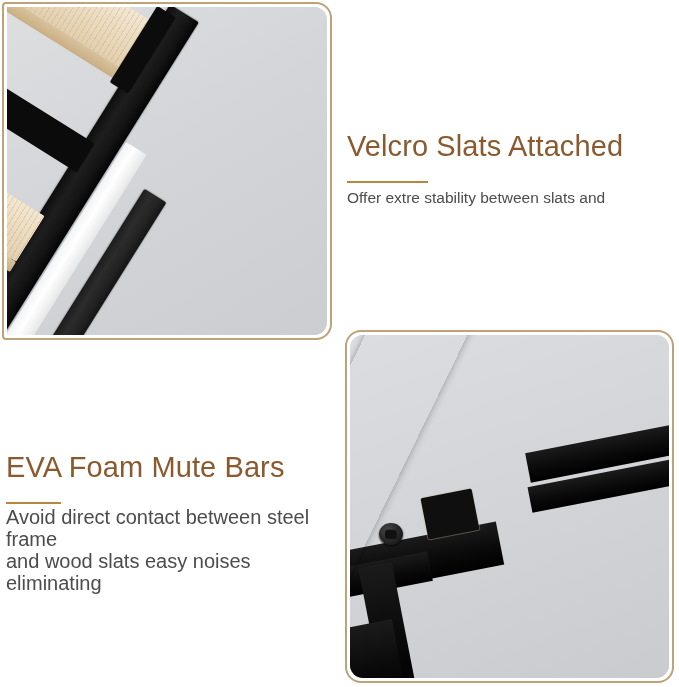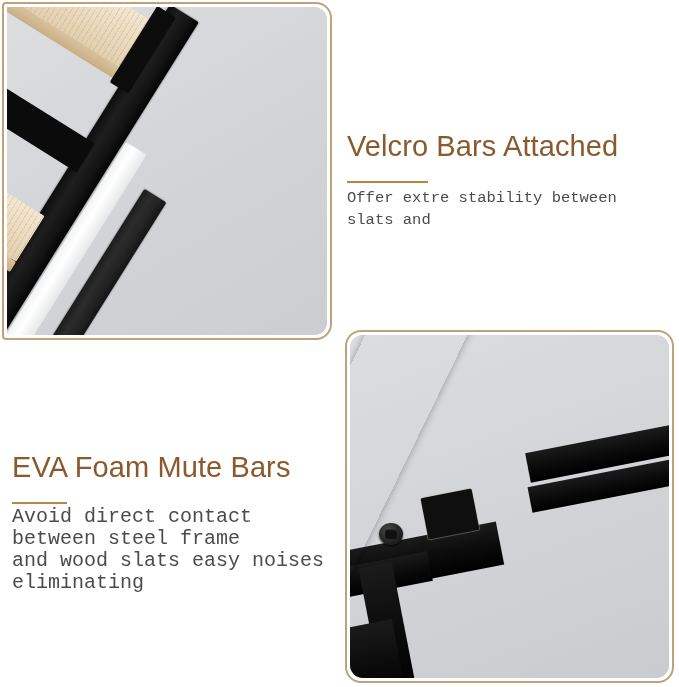--- a/index.html
+++ b/index.html
@@ -133,40 +133,40 @@
   .velcro-pad {
     position: absolute;
     background: #0f0f0f;
     border-radius: 2px;
     box-shadow: 0 0 0 1px rgba(200,190,160,.35);
   }
 
   
   .text-block { position: absolute; }
   #text-velcro { left: 347px; top: 129px; width: 312px; }
-  #text-foam   { left: 12px;   top: 450px; width: 325px; }
+  #text-foam   { left: 6px;   top: 450px; width: 325px; }
 
   .headline {
     margin: 0;
     font-family: "Liberation Sans", "DejaVu Sans", sans-serif;
     font-size: 29px;
     line-height: 34px;
     font-weight: 400;
     color: #8a5a2e;
     white-space: nowrap;
     letter-spacing: .1px;
   }
   .headline .underlined {
     border-bottom: 2px solid #b8863f;
     padding-bottom: 19px;
   }
   .subcopy {
     margin: 0;
     padding-top: 24px;
-    font-family: Liberation Mono, monospace;
+    font-family: Liberation Sans, sans-serif;
     font-size: 15.5px;
     line-height: 22px;
     color: #4c4c4c;
     font-weight: 400;
   }
   #text-foam .subcopy { padding-top: 22px; font-size: 20px; }
 </style>
 </head>
 <body>
 
@@ -190,21 +190,21 @@
       <div class="bar" style="left:14px; top:168px; width:232px; height:34px; background:#0b0b0b;"></div>
 
       <div class="bar wood" style="left:10px; top:256px; width:232px; height:54px;"></div>
       <div class="bar wood-edge" style="left:10px; top:310px; width:232px; height:12px;"></div>
 
     </div>
   </div>
 </div>
 
 <div class="text-block" id="text-velcro">
-  <h2 class="headline"><span class="underlined">Velcro</span><span> Bars Attached</span></h2>
+  <h2 class="headline"><span class="underlined">Velcro</span><span> Slats Attached</span></h2>
   <p class="subcopy"><span>Offer extre stability between slats and</span><br></p>
 </div>
 
 <div class="text-block" id="text-foam">
   <h2 class="headline"><span class="underlined">EVA</span><span> Foam Mute Bars</span></h2>
   <p class="subcopy"><span>Avoid direct contact between steel frame</span><br><span>and wood slats easy noises eliminating</span></p>
 </div>
 
 <div class="panel-frame" id="panel-foam">
   <div class="panel-inner">

